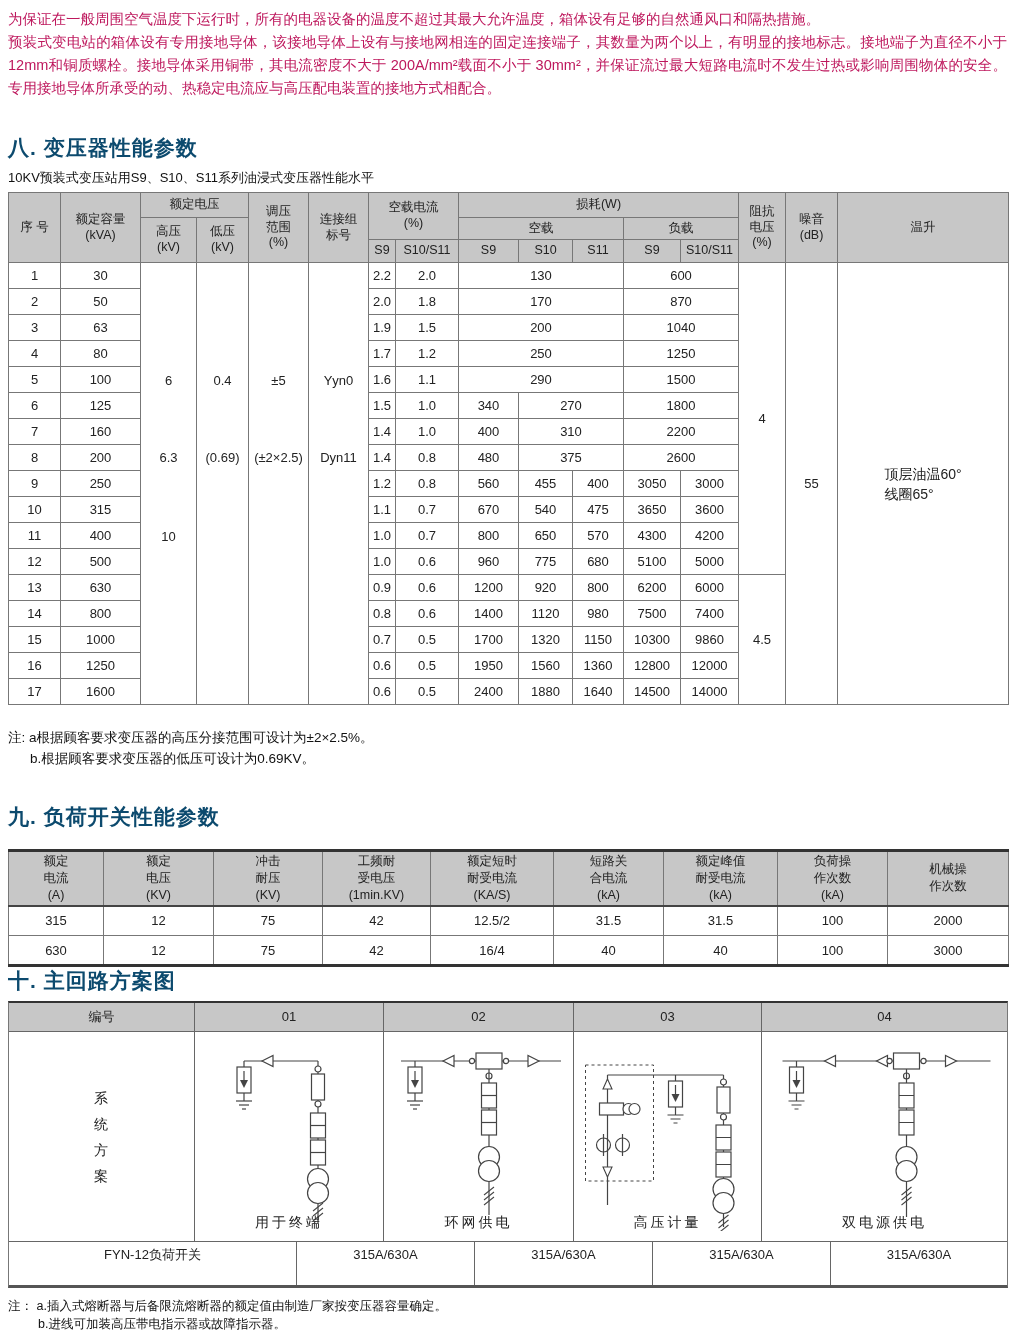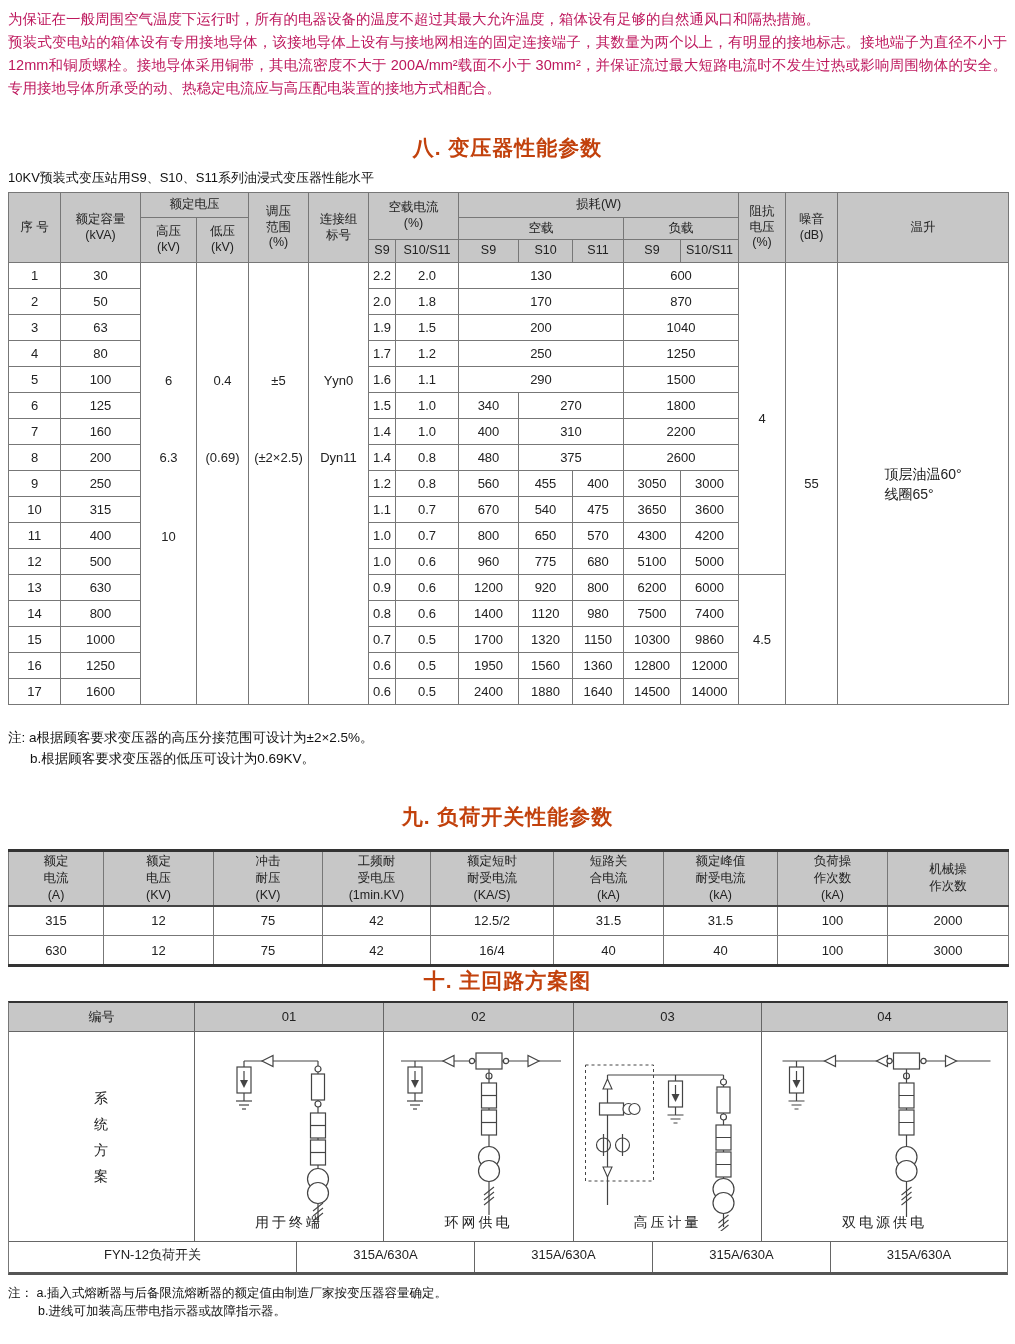--- a/index.html
+++ b/index.html
@@ -8,21 +8,21 @@
     width: 1015px; min-height: 1344px; background:#fff;
     font-family: "Liberation Sans", "DejaVu Sans", sans-serif;
     color:#1f1f1f;
   }
   .page { padding: 8px 8px 0 8px; width: 1015px; }
 
   
   .intro p { margin:0; font-size:14.5px; line-height:23px; text-align:justify; color:#be185d; }
 
   
-  .sec-title { font-weight:bold; font-size:21px; color:#c2410c; letter-spacing:1px;text-align:center; }
+  .sec-title { font-weight:bold; font-size:21px; color:#0c4a6e; letter-spacing:1px; }
   #t8-title { margin-top:34px; }
   #t8-sub { font-size:13px; margin-top:7px; margin-bottom:5px; color:#111; }
 
   
   table { border-collapse:collapse; table-layout:fixed; width:1000px; }
   .pre { white-space:pre-line; }
 
   
   .t8 { border:1.5px solid #444; }
   .t8 th, .t8 td { border:1px solid #777; text-align:center; padding:0; overflow:hidden; }
@@ -55,21 +55,21 @@
   .t10 { width:1000px; margin-top:6px; border-top:2.5px solid #333; border-bottom:3px solid #555;
          border-left:1px solid #777; border-right:1px solid #777; font-size:13px; color:#222; }
   .t10 .hrow { display:flex; background:#c7c7c7; border-bottom:1px solid #666; }
   .t10 .hcell { height:28px; line-height:28px; text-align:center; border-left:1px solid #666; }
   .t10 .hcell:first-child, .t10 .dcell:first-child, .t10 .fcell:first-child { border-left:none; }
   .t10 .drow { display:flex; height:209px; }
   .t10 .dcell { position:relative; border-left:1px solid #666; }
   .t10 .dcap { position:absolute; bottom:9px; width:100%; text-align:center; font-size:14px; letter-spacing:3px; }
   .t10 .syslabel { display:flex; align-items:center; justify-content:center; font-size:14px;
                    line-height:26px; letter-spacing:1px; text-align:center; }
-  .t10 .frow { display:flex; border-top:1px solid #666; height:31px; line-height:26px; text-align:center; }
+  .t10 .frow { display:flex; border-top:1px solid #666; height:44px; line-height:26px; text-align:center; }
   .t10 .fcell { border-left:1px solid #666; }
   .dcell svg { position:absolute; top:3px; left:50%; transform:translateX(-50%); }
 
   
   .fn { margin-top:9px; font-size:12.5px; line-height:18px; color:#111; }
   .fn .f2 { padding-left:30px; }
 
   svg .ln { stroke:#444; stroke-width:1.2; fill:none; }
 </style>
 </head>

